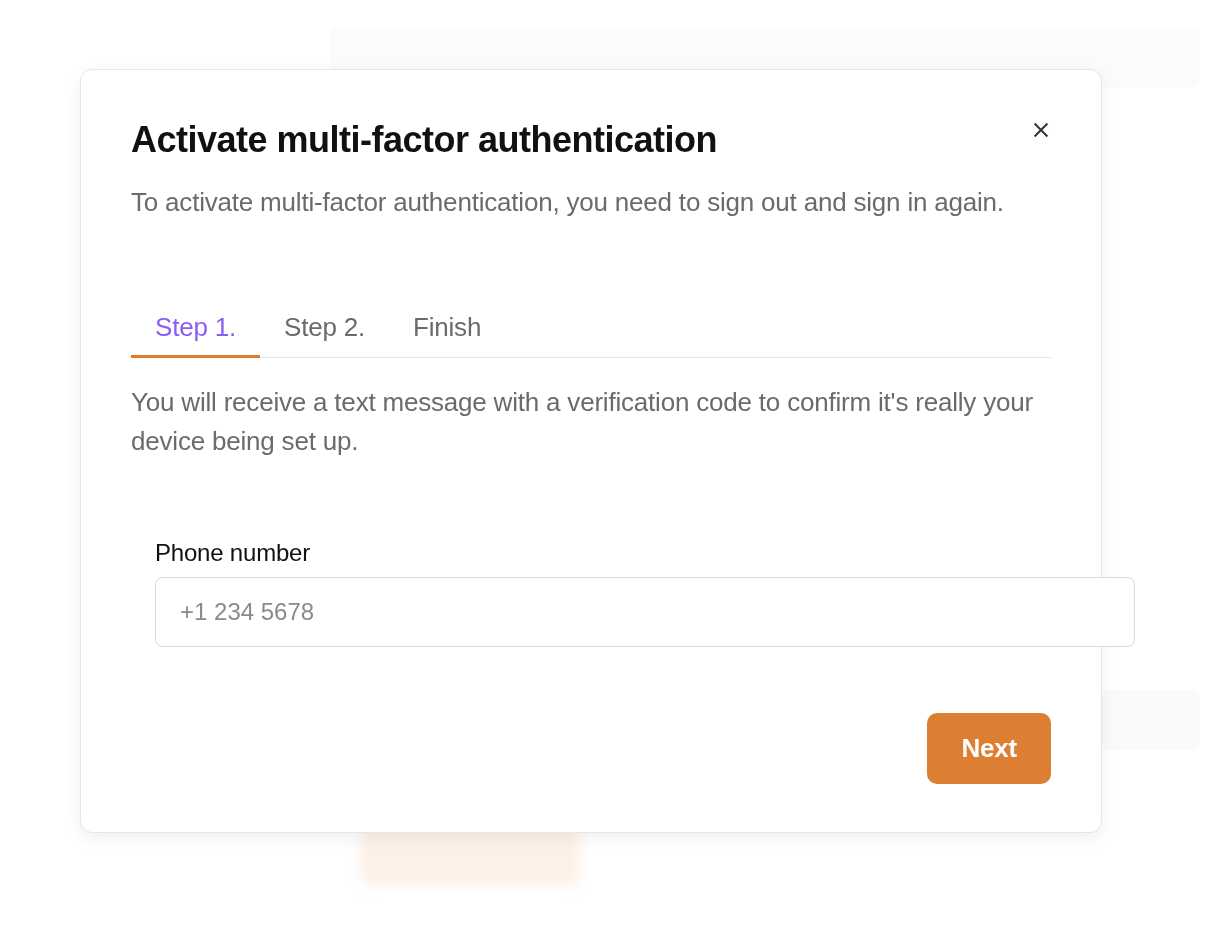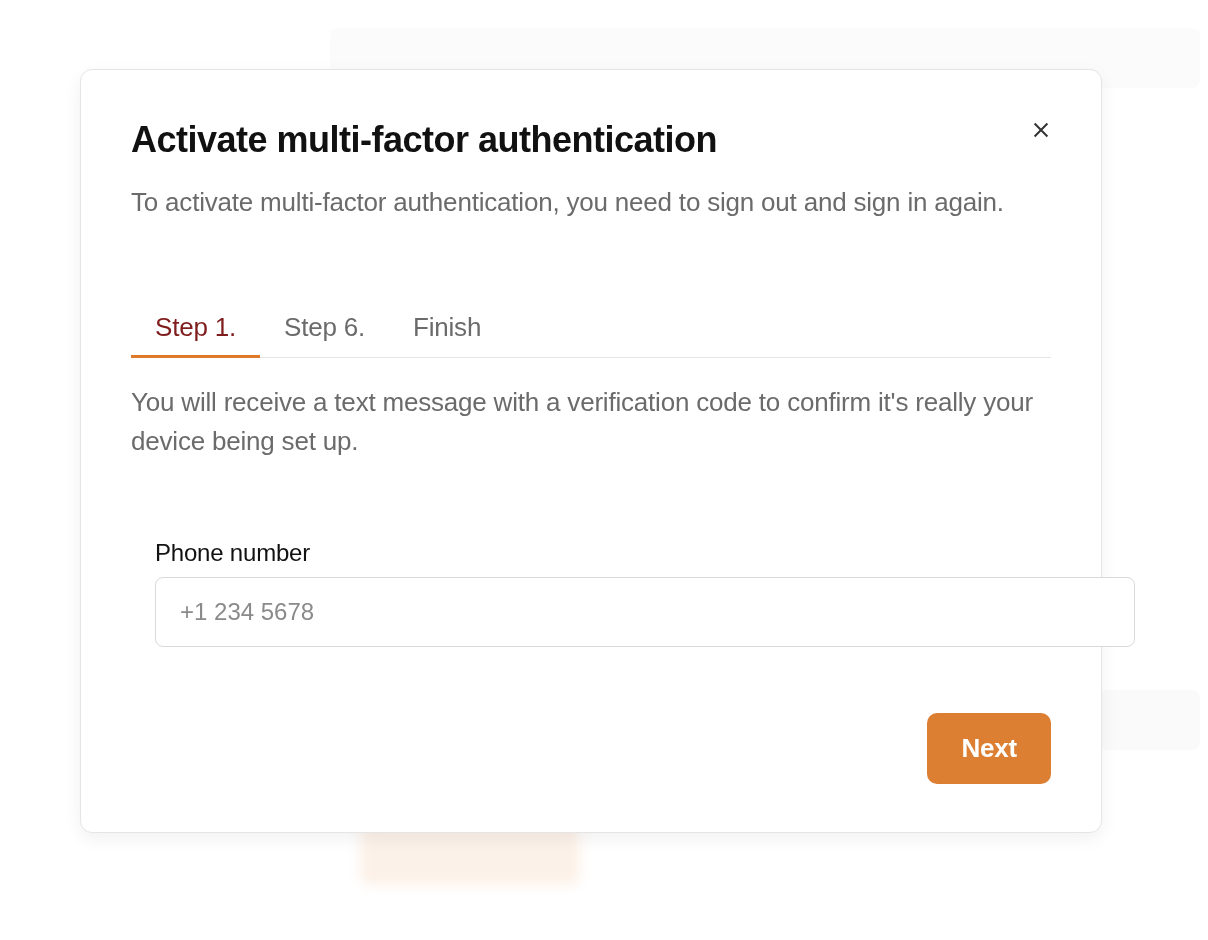--- a/index.html
+++ b/index.html
@@ -102,21 +102,21 @@
       font-weight: 500;
       color: #6b6b6b;
       padding: 10px 24px 14px 24px;
       cursor: pointer;
       border: none;
       background: none;
       position: relative;
       letter-spacing: -0.2px;
     }
     .tab.active {
-      color: #7f1d1d;
+      color: #8b5cf6;
     }
     .tab.active::after {
       content: "";
       position: absolute;
       left: 0;
       right: 0;
       bottom: -1px;
       height: 3px;
       background: #e07a2b;
     }
@@ -184,21 +184,21 @@
     <p class="modal-subtitle">To activate multi-factor authentication, you need to sign out and sign in again.</p>
     <button class="close-btn">
       <svg viewBox="0 0 24 24" fill="none">
         <path d="M5 5 L19 19 M19 5 L5 19"></path>
       </svg>
     </button>
   </div>
 
   <div class="tabs-row">
     <button class="tab active">Step 1.</button>
-    <button class="tab">Step 6.</button>
+    <button class="tab">Step 2.</button>
     <button class="tab">Finish</button>
   </div>
 
   <p class="step-description">You will receive a text message with a verification code to confirm it's really your device being set up.</p>
 
   <div class="field-group">
     <label class="field-label">Phone number</label>
     <input type="text" class="text-input" placeholder="+1 234 5678" style="">
   </div>
 

